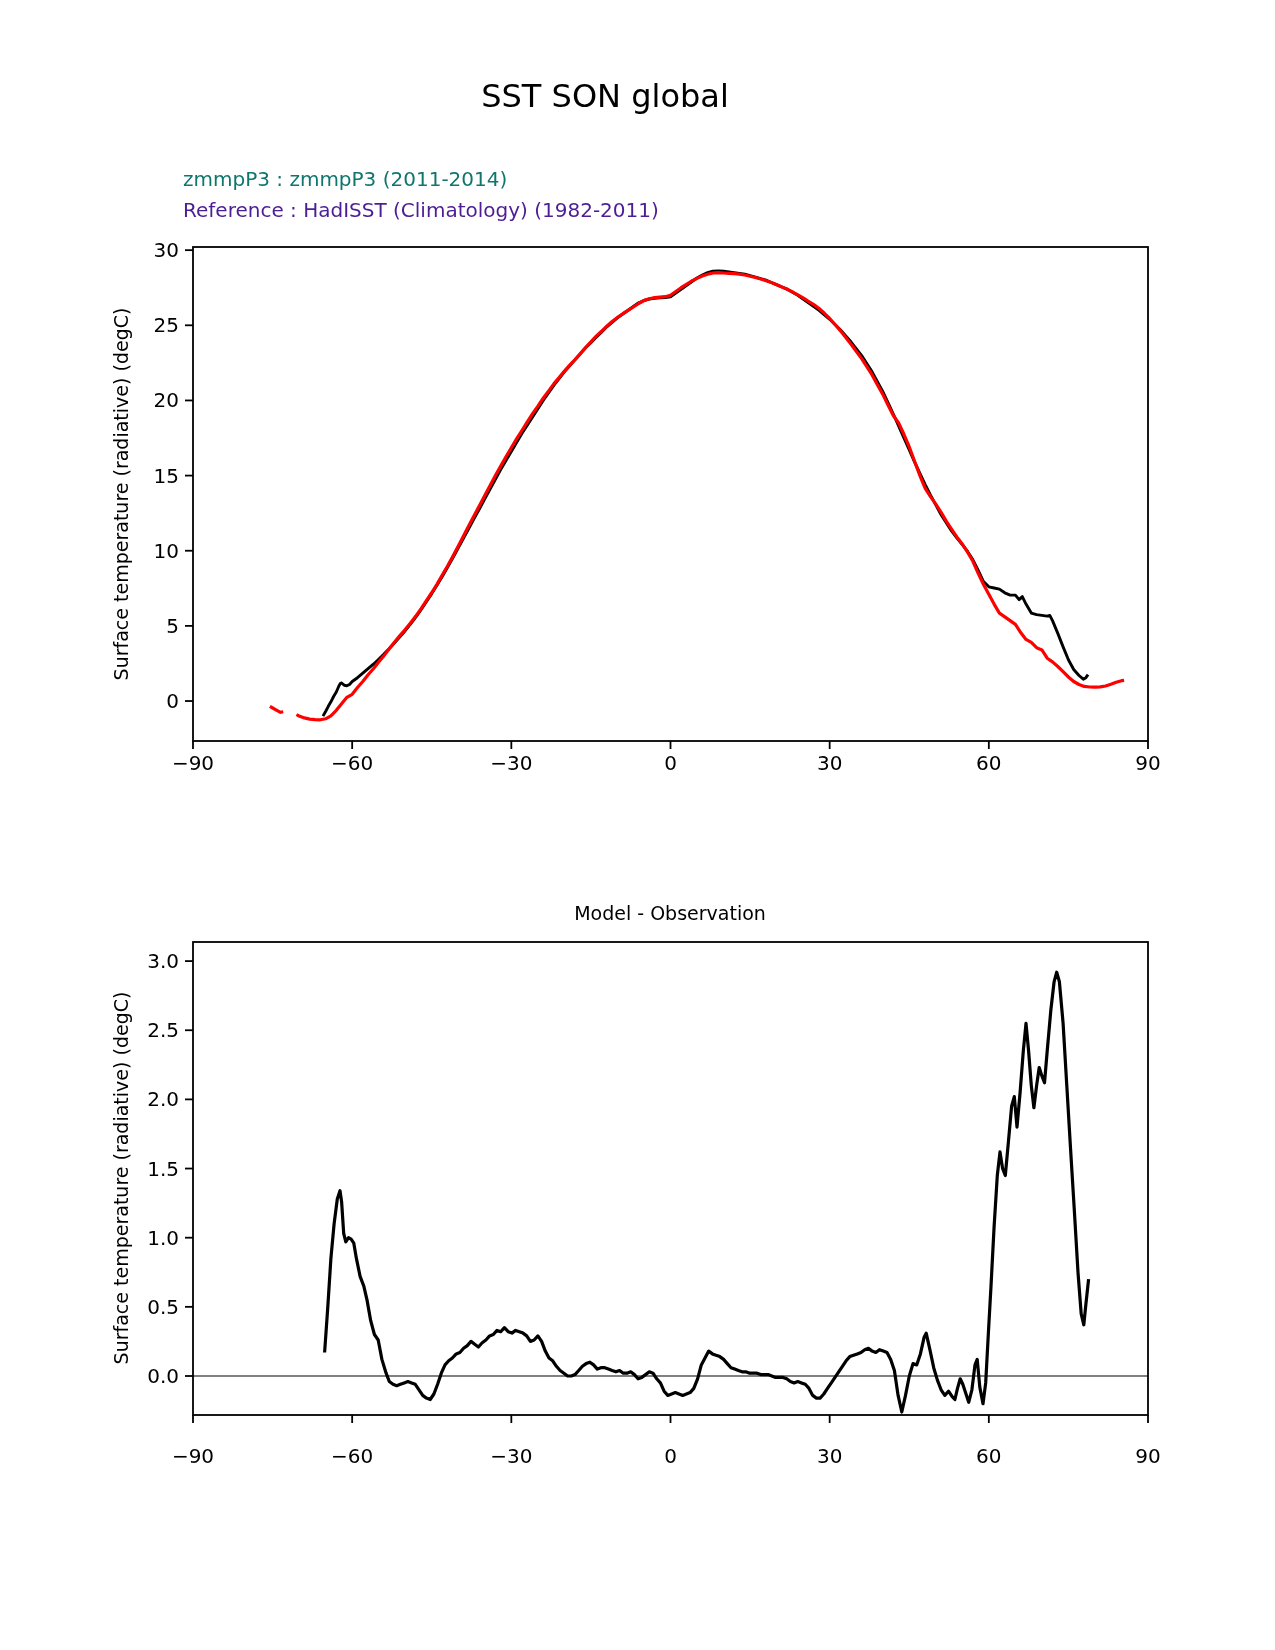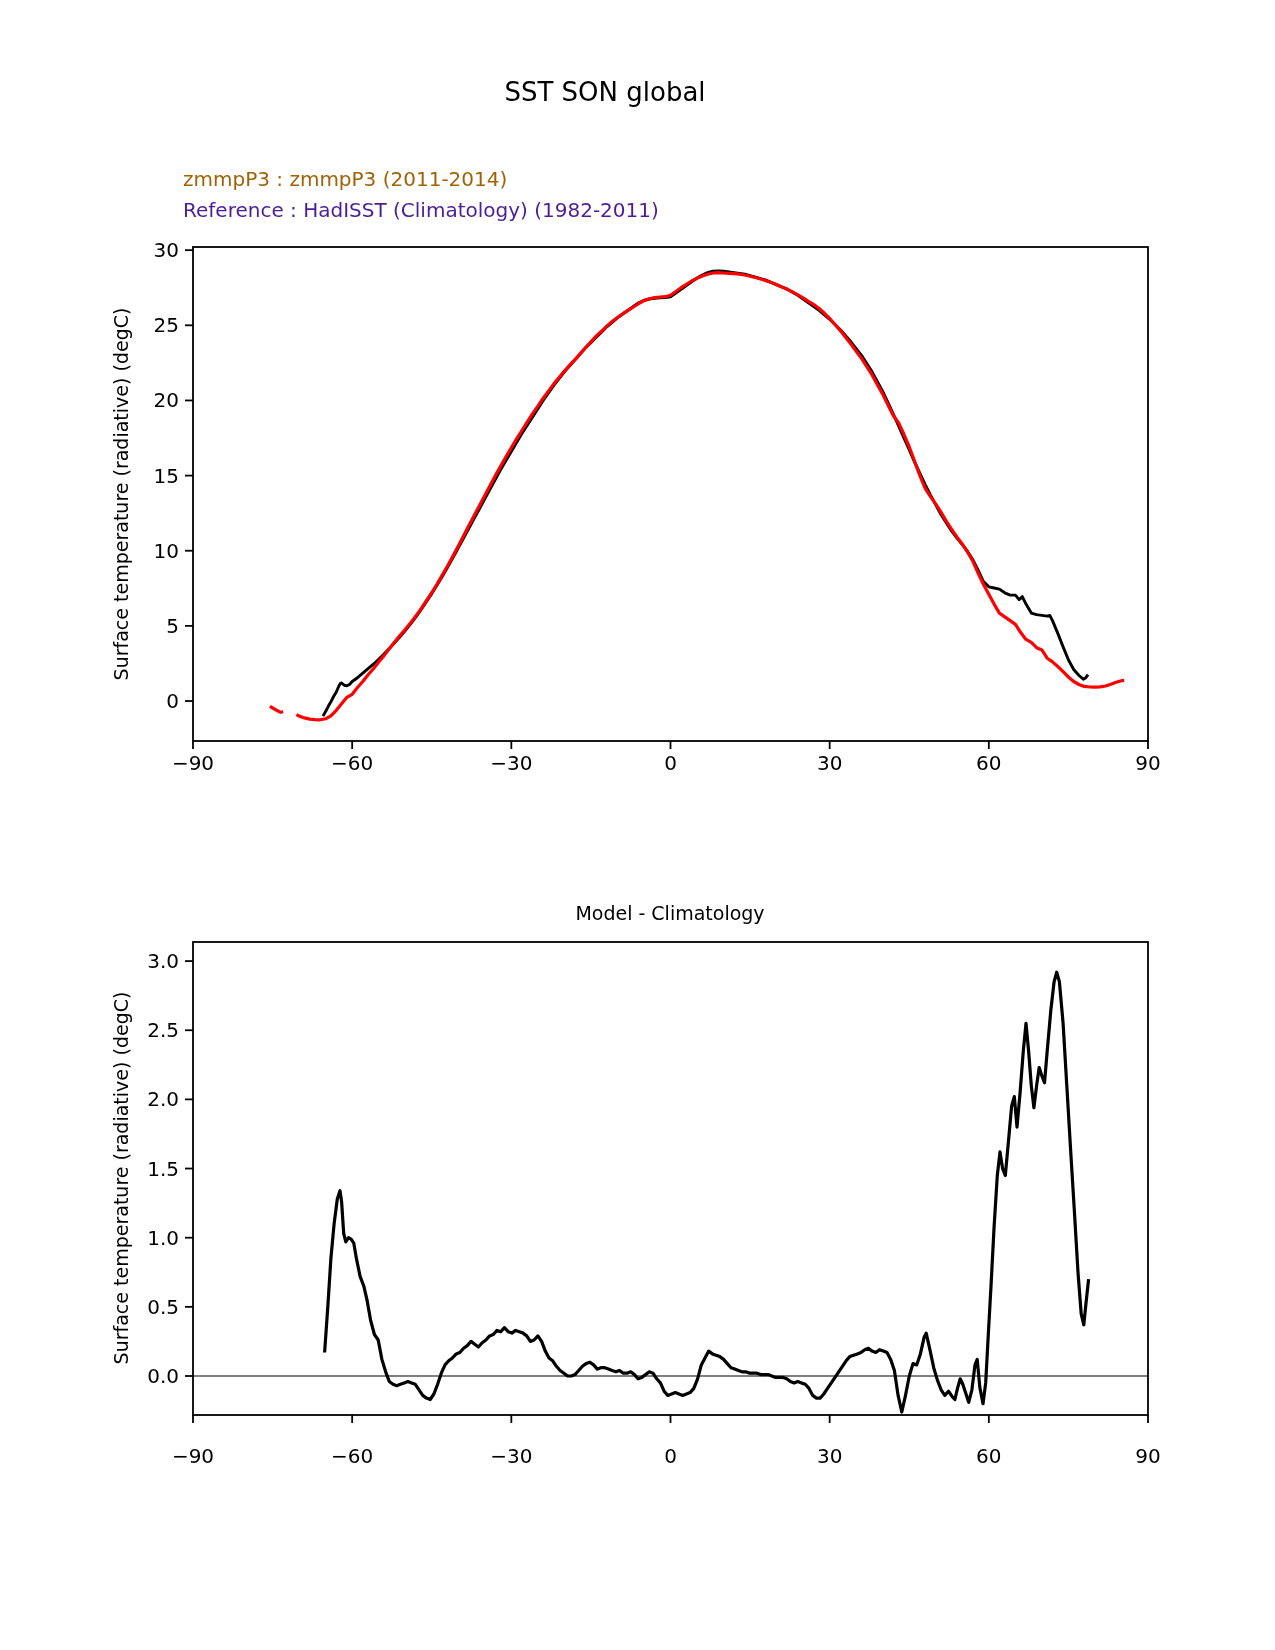--- a/index.html
+++ b/index.html
@@ -1,35 +1,35 @@
 <!DOCTYPE html>
 <html><head>
 <meta charset="utf-8">
 <style>
   html,body{margin:0;padding:0;background:#ffffff;}
   body{width:1275px;height:1650px;position:relative;font-family:"DejaVu Sans","Liberation Sans",sans-serif;color:#000;}
   .fig-text{position:absolute;white-space:nowrap;line-height:1.15;}
-  .fig-title{font-size:26px;left:605px;top:78px;transform:translateX(-50%);}
+  .fig-title{font-size:32px;left:605px;top:78px;transform:translateX(-50%);}
   .legend-line{font-size:20px;left:183px;}
-  .legend-model{top:168px;color:#a16207;}
+  .legend-model{top:168px;color:#0f766e;}
   .legend-reference{top:199px;color:#4c1d95;}
   .panel-title{font-size:19px;transform:translateX(-50%);left:670px;top:903px;}
   .ylabel{font-size:19px;transform:translate(-50%,-50%) rotate(-90deg);}
   .ylabel-top{left:122px;top:494px;}
   .ylabel-bottom{left:122px;top:1178px;}
   svg{position:absolute;left:0;top:0;}
 </style>
 </head>
 <body>
 
 <div class="fig-text fig-title">SST SON global</div>
 <div class="fig-text legend-line legend-model">zmmpP3 : zmmpP3 (2011-2014)</div>
 <div class="fig-text legend-line legend-reference">Reference : HadISST (Climatology) (1982-2011)</div>
 <div class="fig-text ylabel ylabel-top">Surface temperature (radiative) (degC)</div>
-<div class="fig-text panel-title">Model - Climatology</div>
+<div class="fig-text panel-title">Model - Observation</div>
 <div class="fig-text ylabel ylabel-bottom">Surface temperature (radiative) (degC)</div>
 
 <svg id="figure-svg" width="1275" height="1650" viewBox="0 0 1275 1650">
     <g>
       <path d="M323.0 716.1 L325.6 711.5 L328.3 706.3 L330.9 701.8 L333.6 696.5 L336.3 692.0 L338.9 686.0 L340.5 683.3 L341.6 683.0 L344.2 685.2 L346.9 685.7 L349.5 684.5 L352.2 681.5 L357.5 677.7 L362.8 673.2 L368.1 668.7 L373.4 664.2 L378.7 659.2 L384.0 654.1 L389.3 648.4 L394.6 642.7 L399.9 636.7 L405.2 630.7 L410.5 624.1 L415.8 617.2 L421.1 609.6 L426.4 601.8 L431.8 593.6 L437.1 585.0 L442.4 576.3 L447.7 567.0 L453.0 557.5 L458.3 547.7 L463.6 538.0 L468.9 528.2 L474.2 518.4 L479.5 508.7 L484.8 498.9 L490.1 489.1 L495.4 479.3 L500.7 469.6 L506.0 460.6 L511.3 451.5 L516.6 442.5 L521.9 433.5 L527.3 425.2 L532.6 417.0 L537.9 408.7 L543.2 400.4 L548.5 392.9 L553.8 385.4 L559.1 378.7 L564.4 371.9 L569.7 365.9 L575.0 359.9 L580.3 353.9 L585.6 347.8 L590.9 342.6 L596.2 337.3 L601.5 332.1 L606.8 326.8 L612.1 322.3 L617.4 317.8 L622.8 314.0 L628.1 310.3 L633.4 306.5 L638.7 302.8 L644.0 300.5 L649.3 299.0 L654.6 298.2 L659.9 297.9 L665.2 297.5 L670.5 296.7 L675.8 293.0 L681.1 289.2 L686.4 285.5 L691.7 281.7 L697.0 278.0 L702.3 275.0 L707.6 272.7 L712.9 271.2 L718.3 270.9 L723.6 271.2 L728.9 271.9 L734.2 272.7 L739.5 273.5 L744.8 274.2 L750.1 275.7 L755.4 277.2 L760.7 278.7 L766.0 280.2 L771.3 282.5 L776.6 284.7 L781.9 287.0 L787.2 289.2 L792.5 292.2 L797.8 295.2 L803.1 299.0 L808.4 302.8 L813.8 306.5 L819.1 310.3 L824.4 314.8 L829.7 319.3 L835.0 324.5 L840.3 329.8 L845.6 335.8 L850.9 341.8 L856.2 348.6 L861.5 355.4 L866.8 363.6 L872.1 371.9 L877.4 381.7 L882.7 391.4 L888.0 402.7 L893.3 414.0 L898.6 426.0 L903.9 438.0 L909.3 450.0 L914.6 462.1 L919.9 473.3 L925.2 484.6 L930.5 495.1 L935.8 504.9 L941.1 514.7 L946.4 522.9 L951.7 531.2 L957.0 538.0 L962.3 544.7 L967.6 551.5 L972.9 559.8 L978.2 570.3 L983.5 581.5 L988.8 586.8 L994.1 588.0 L999.4 589.1 L1004.8 592.8 L1010.1 595.1 L1015.4 595.1 L1019.1 599.6 L1022.3 596.6 L1026.0 604.1 L1031.3 613.1 L1036.6 614.6 L1041.9 615.4 L1047.2 616.1 L1049.8 615.4 L1052.5 620.6 L1057.8 633.4 L1063.1 646.9 L1068.4 659.7 L1073.7 669.5 L1079.0 675.5 L1083.3 679.2 L1085.9 677.7 L1088.0 674.7" fill="none" stroke="#000000" stroke-width="2.9" stroke-linejoin="round" stroke-linecap="butt"></path>
       <path d="M269.9 706.3 L273.6 708.5 L276.8 710.3 L280.5 712.3 L283.2 711.8" fill="none" stroke="#ff0000" stroke-width="3.2" stroke-linejoin="round" stroke-linecap="butt"></path>
       <path d="M296.5 714.5 L299.1 716.1 L304.4 717.9 L309.7 719.1 L315.0 719.7 L320.3 719.8 L325.6 718.8 L330.9 715.8 L336.3 710.3 L341.6 703.7 L346.9 697.3 L352.2 694.3 L357.5 687.5 L362.8 681.5 L368.1 674.7 L373.4 668.7 L378.7 661.9 L384.0 655.6 L389.3 648.7 L394.6 642.1 L399.9 635.6 L405.2 629.6 L410.5 622.9 L415.8 616.1 L421.1 608.6 L426.4 600.6 L431.8 592.5 L437.1 584.1 L442.4 574.8 L447.7 565.8 L453.0 556.0 L458.3 545.9 L463.6 535.7 L468.9 525.5 L474.2 515.4 L479.5 505.6 L484.8 495.4 L490.1 485.4 L495.4 475.6 L500.7 466.1 L506.0 456.8 L511.3 447.8 L516.6 438.8 L521.9 430.5 L527.3 421.8 L532.6 413.7 L537.9 406.2 L543.2 398.2 L548.5 391.1 L553.8 383.9 L559.1 377.6 L564.4 371.1 L569.7 365.1 L575.0 359.6 L580.3 353.6 L585.6 347.5 L590.9 341.8 L596.2 336.1 L601.5 331.3 L606.8 326.1 L612.1 321.5 L617.4 317.5 L622.8 313.7 L628.1 310.3 L633.4 307.0 L638.7 303.5 L644.0 300.5 L649.3 298.7 L654.6 297.6 L659.9 297.2 L665.2 296.7 L670.5 295.2 L675.8 291.5 L681.1 287.7 L686.4 284.4 L691.7 281.0 L697.0 278.4 L702.3 276.0 L707.6 274.2 L712.9 273.0 L718.3 272.7 L723.6 273.0 L728.9 273.3 L734.2 273.6 L739.5 274.2 L744.8 275.0 L750.1 276.2 L755.4 277.5 L760.7 279.0 L766.0 280.7 L771.3 282.6 L776.6 284.7 L781.9 287.0 L787.2 289.2 L792.5 291.9 L797.8 294.9 L803.1 297.9 L808.4 301.3 L813.8 304.6 L819.1 308.5 L824.4 313.3 L829.7 318.5 L835.0 324.5 L840.3 330.6 L845.6 337.3 L850.9 344.1 L856.2 351.2 L861.5 358.4 L866.8 366.6 L872.1 374.9 L877.4 384.7 L882.7 394.1 L888.0 405.0 L893.3 415.5 L898.6 423.0 L903.9 434.3 L909.3 447.0 L914.6 461.3 L919.9 475.6 L925.2 488.4 L930.5 496.6 L935.8 504.1 L941.1 512.4 L946.4 521.4 L951.7 529.4 L957.0 537.2 L962.3 544.0 L967.6 552.2 L972.9 561.3 L978.2 573.3 L983.5 584.5 L988.8 594.3 L994.1 604.1 L999.4 613.1 L1004.8 616.9 L1010.1 620.6 L1015.4 624.4 L1020.7 632.6 L1026.0 639.4 L1031.3 642.4 L1036.6 647.7 L1041.9 649.9 L1047.2 658.2 L1052.5 661.9 L1057.8 666.5 L1063.1 671.7 L1068.4 677.0 L1073.7 681.5 L1079.0 684.5 L1084.3 686.4 L1089.6 687.0 L1094.9 687.2 L1100.3 686.9 L1105.6 686.0 L1110.9 684.2 L1116.2 682.2 L1121.5 680.7 L1124.1 680.3" fill="none" stroke="#ff0000" stroke-width="3.2" stroke-linejoin="round" stroke-linecap="butt"></path>
       <rect x="193" y="247" width="955" height="494" fill="none" stroke="#000000" stroke-width="1.8"></rect>
       <line x1="193" x2="193" y1="741" y2="749" stroke="#000000" stroke-width="1.8"></line>
       <text x="193" y="770" text-anchor="middle" font-size="20" fill="#000">−90</text>

